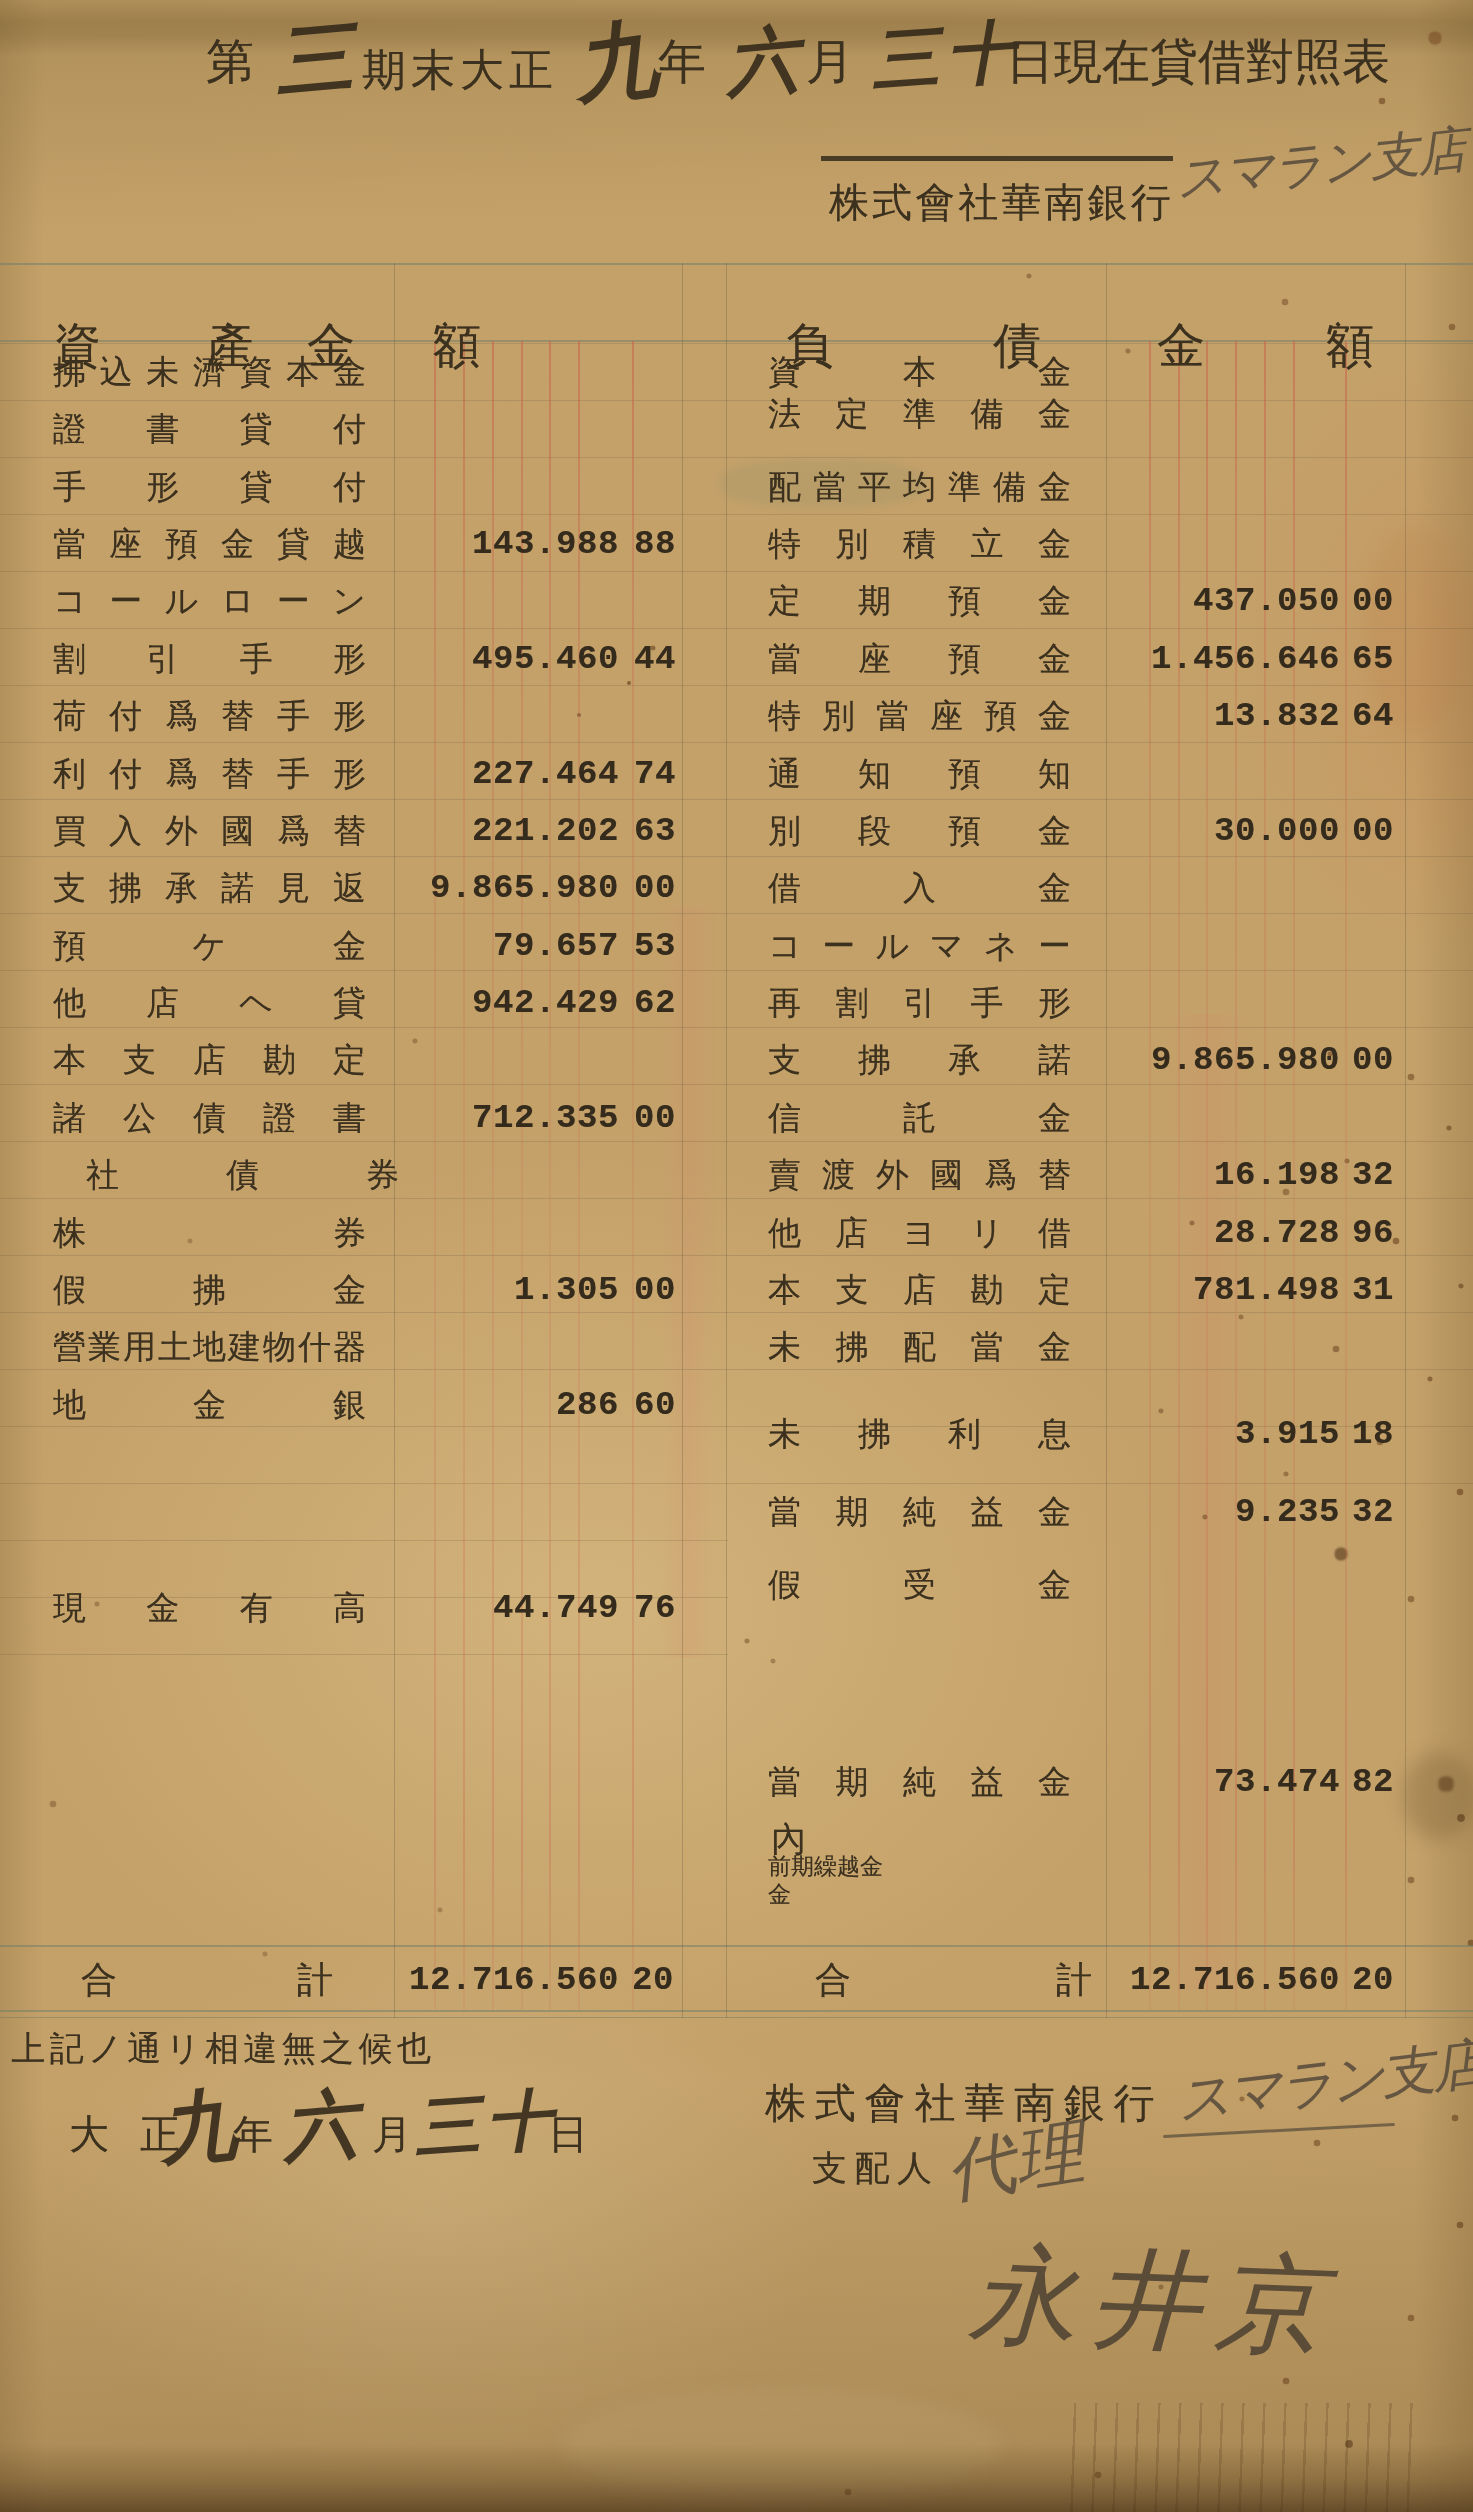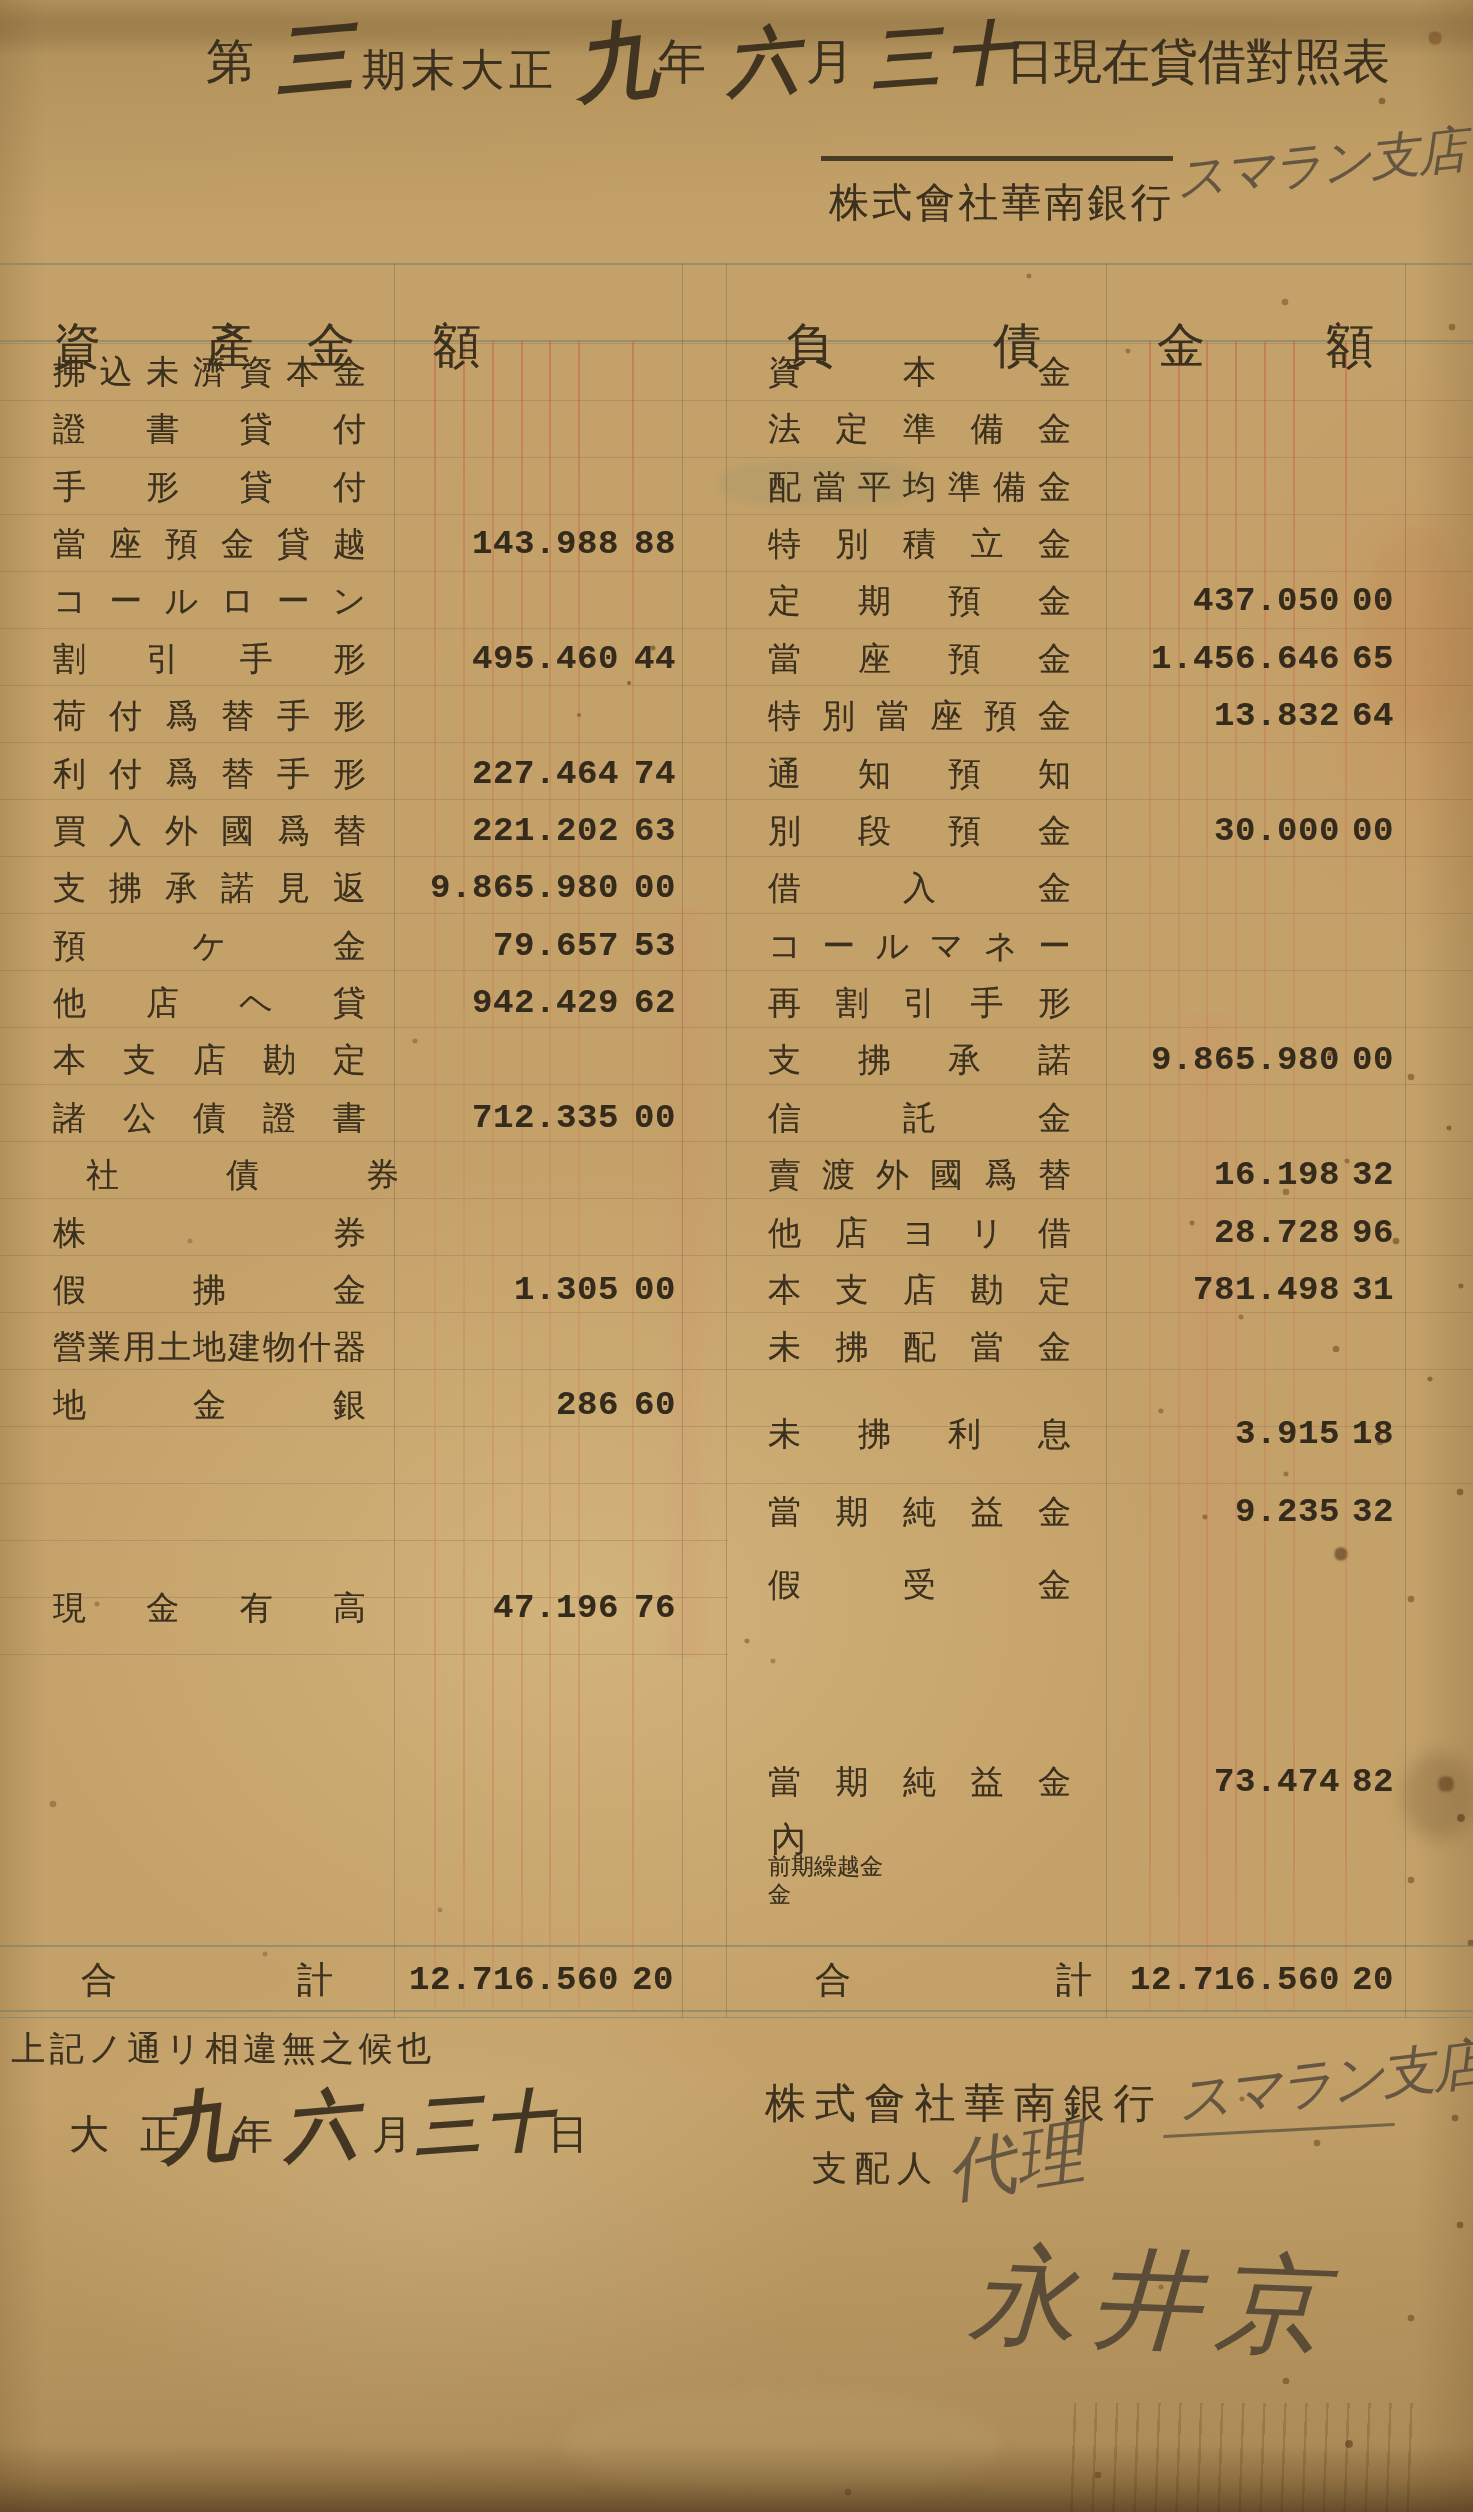--- a/index.html
+++ b/index.html
@@ -225,29 +225,29 @@
         <span class="amount cents" style="left: 634px; width: 53px;">60</span>
       </div>
       <div class="row" style="top: 1433px;">
         <span class="lbl spread ink" style="left: 53px; width: 313px;"></span>
       </div>
       <div class="row" style="top: 1490px;">
         <span class="lbl spread ink" style="left: 53px; width: 313px;"></span>
       </div>
       <div class="row" style="top: 1579px;">
         <span class="lbl spread ink" style="left: 53px; width: 313px;">現金有高</span>
-        <span class="amount main" style="left: 375px; width: 244px;">47.196</span>
+        <span class="amount main" style="left: 375px; width: 244px;">44.749</span>
         <span class="amount cents" style="left: 634px; width: 53px;">76</span>
       </div>
     </div>
   <div id="liabilities-rows">
       <div class="row" style="top: 343px;">
         <span class="lbl spread ink" style="left: 768px; width: 303px;">資本金</span>
       </div>
-      <div class="row" style="top: 400px;">
+      <div class="row" style="top: 385px;">
         <span class="lbl spread ink" style="left: 768px; width: 303px;">法定準備金</span>
       </div>
       <div class="row" style="top: 458px;">
         <span class="lbl spread ink" style="left: 768px; width: 303px;">配當平均準備金</span>
       </div>
       <div class="row" style="top: 515px;">
         <span class="lbl spread ink" style="left: 768px; width: 303px;">特別積立金</span>
       </div>
       <div class="row" style="top: 572px;">
         <span class="lbl spread ink" style="left: 768px; width: 303px;">定期預金</span>

